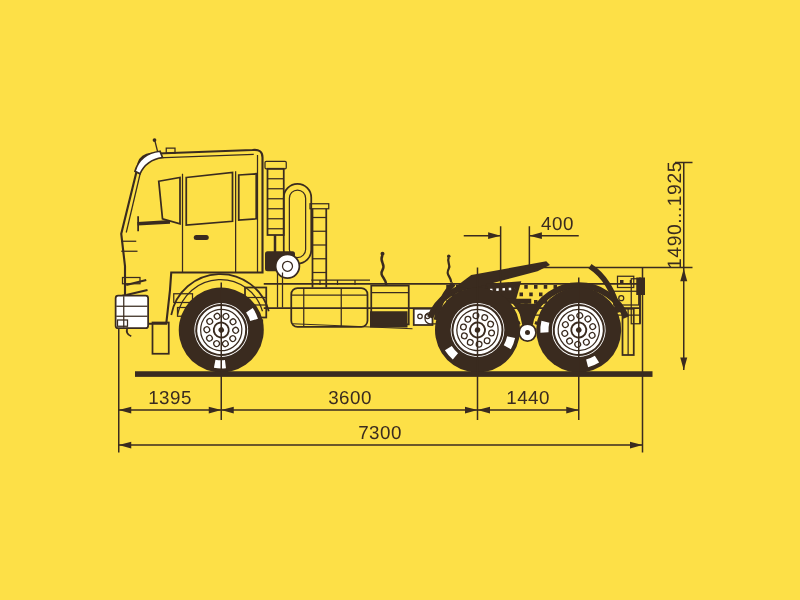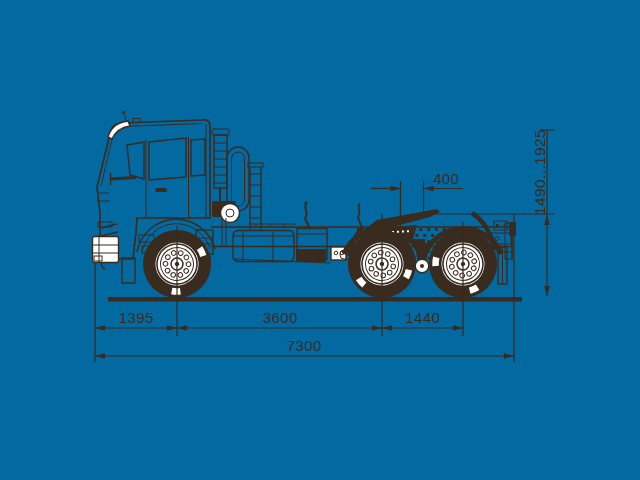--- a/index.html
+++ b/index.html
@@ -1,16 +1,16 @@
 <!DOCTYPE html>
 <html style="--ink: #3a2b1f;"><head>
 <meta charset="utf-8">
 <style>
   html,body{margin:0;padding:0;background:#ffffff;}
-  .stage{position:relative;width:640px;height:480px;background:#0369a1;overflow:hidden;}
+  .stage{position:relative;width:640px;height:480px;background:#fde047;overflow:hidden;}
   svg{display:block;}
   svg text{
     font-family:"Liberation Sans", sans-serif;
     font-size:15px;
     fill:var(--ink,#3a2b1f);
     letter-spacing:.4px;
   }
   .ln  {stroke:var(--ink,#3a2b1f);fill:none;stroke-width:1.4;}
   .ln2 {stroke:var(--ink,#3a2b1f);fill:none;stroke-width:1.7;}
   .thin{stroke:var(--ink,#3a2b1f);fill:none;stroke-width:1;}

